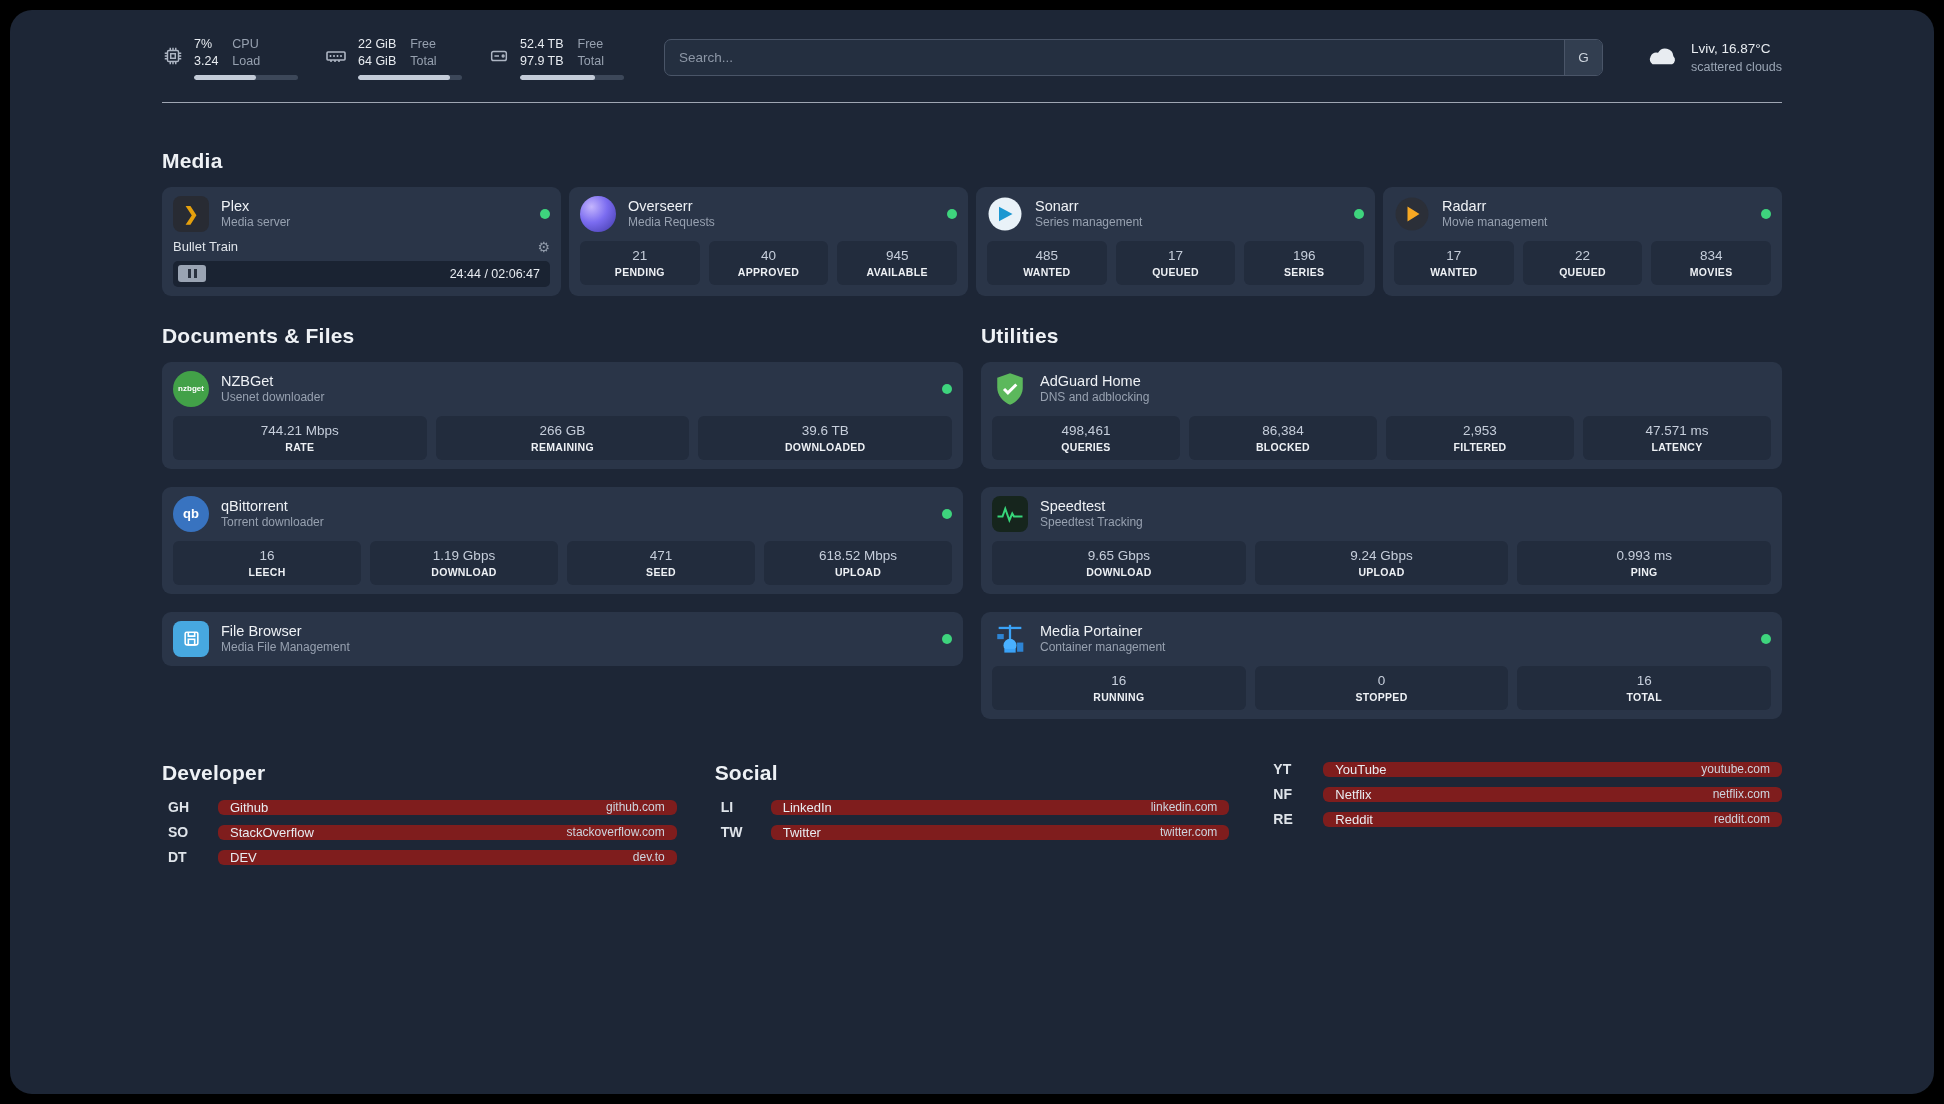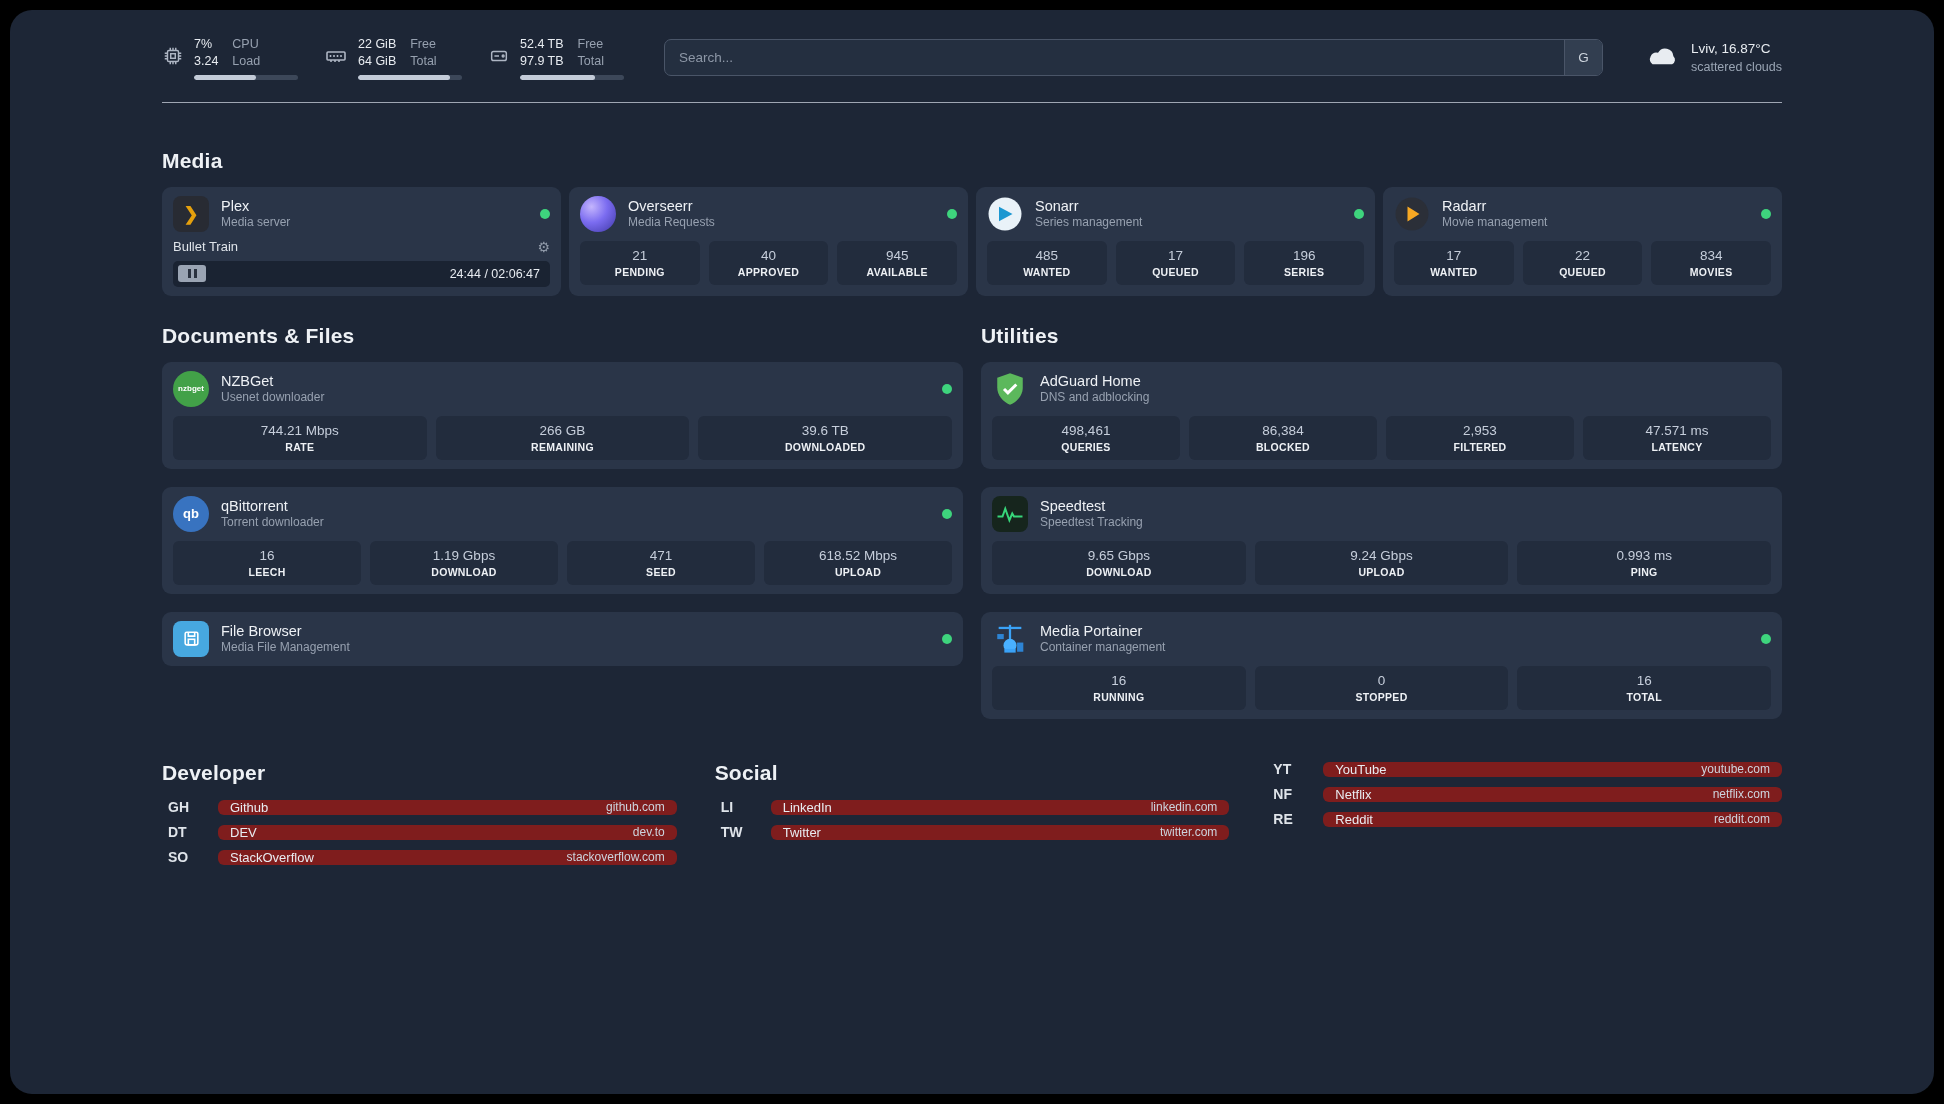--- a/index.html
+++ b/index.html
@@ -480,33 +480,33 @@
       <div class="bm-group">
         <h2 class="section-title bm-title">Developer</h2>
         <div class="bm-row">
           <span class="bm-abbr">GH</span>
           <div class="bm-pill">
             <span class="bm-name">Github</span>
             <span class="bm-url">github.com</span>
           </div>
         </div>
         <div class="bm-row">
+          <span class="bm-abbr">SO</span>
+          <div class="bm-pill">
+            <span class="bm-name">StackOverflow</span>
+            <span class="bm-url">stackoverflow.com</span>
+          </div>
+        </div>
+        <div class="bm-row">
           <span class="bm-abbr">DT</span>
           <div class="bm-pill">
             <span class="bm-name">DEV</span>
             <span class="bm-url">dev.to</span>
           </div>
         </div>
-        <div class="bm-row">
-          <span class="bm-abbr">SO</span>
-          <div class="bm-pill">
-            <span class="bm-name">StackOverflow</span>
-            <span class="bm-url">stackoverflow.com</span>
-          </div>
-        </div>
       </div>
 
       <div class="bm-group">
         <h2 class="section-title bm-title">Social</h2>
         <div class="bm-row">
           <span class="bm-abbr">LI</span>
           <div class="bm-pill">
             <span class="bm-name">LinkedIn</span>
             <span class="bm-url">linkedin.com</span>
           </div>

